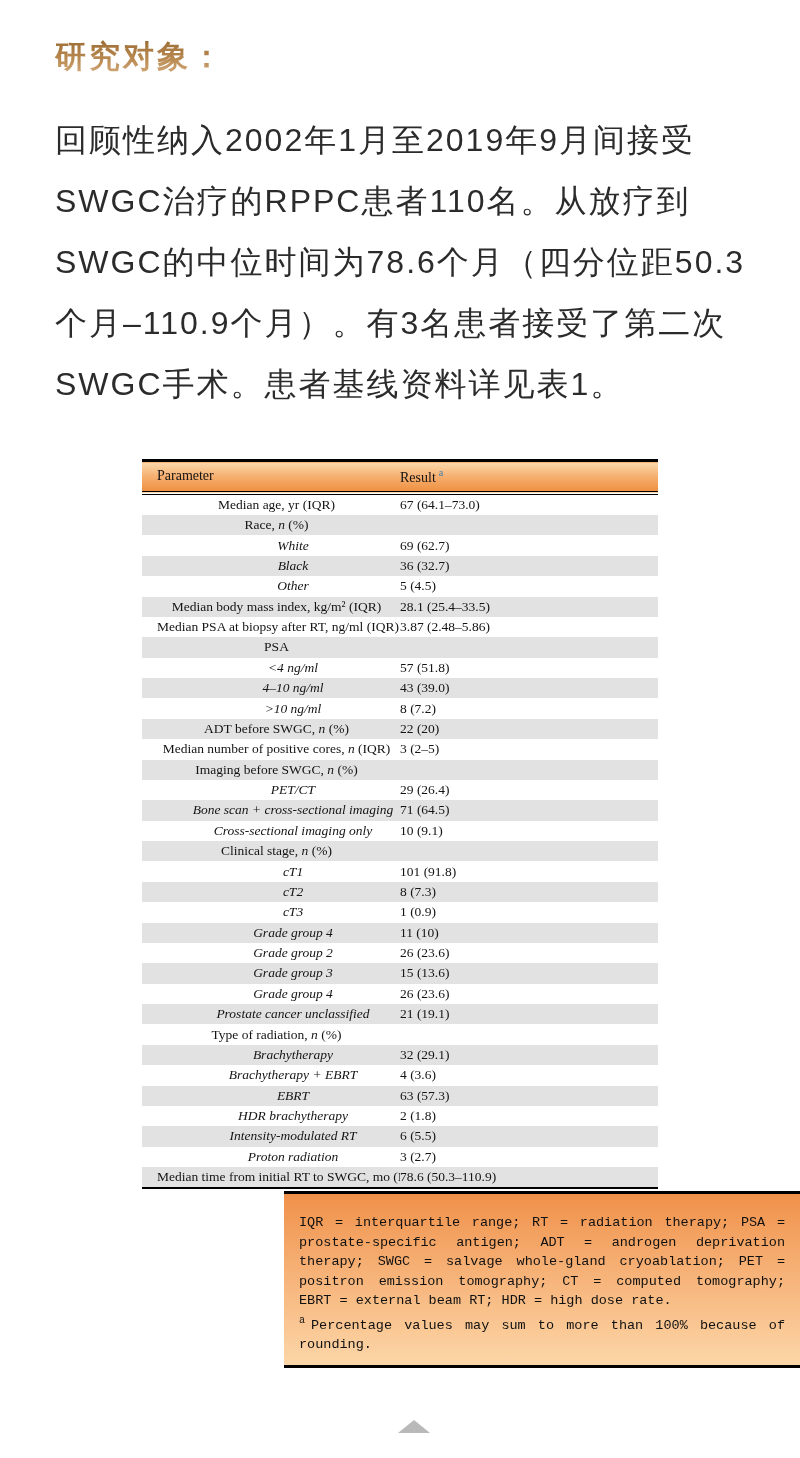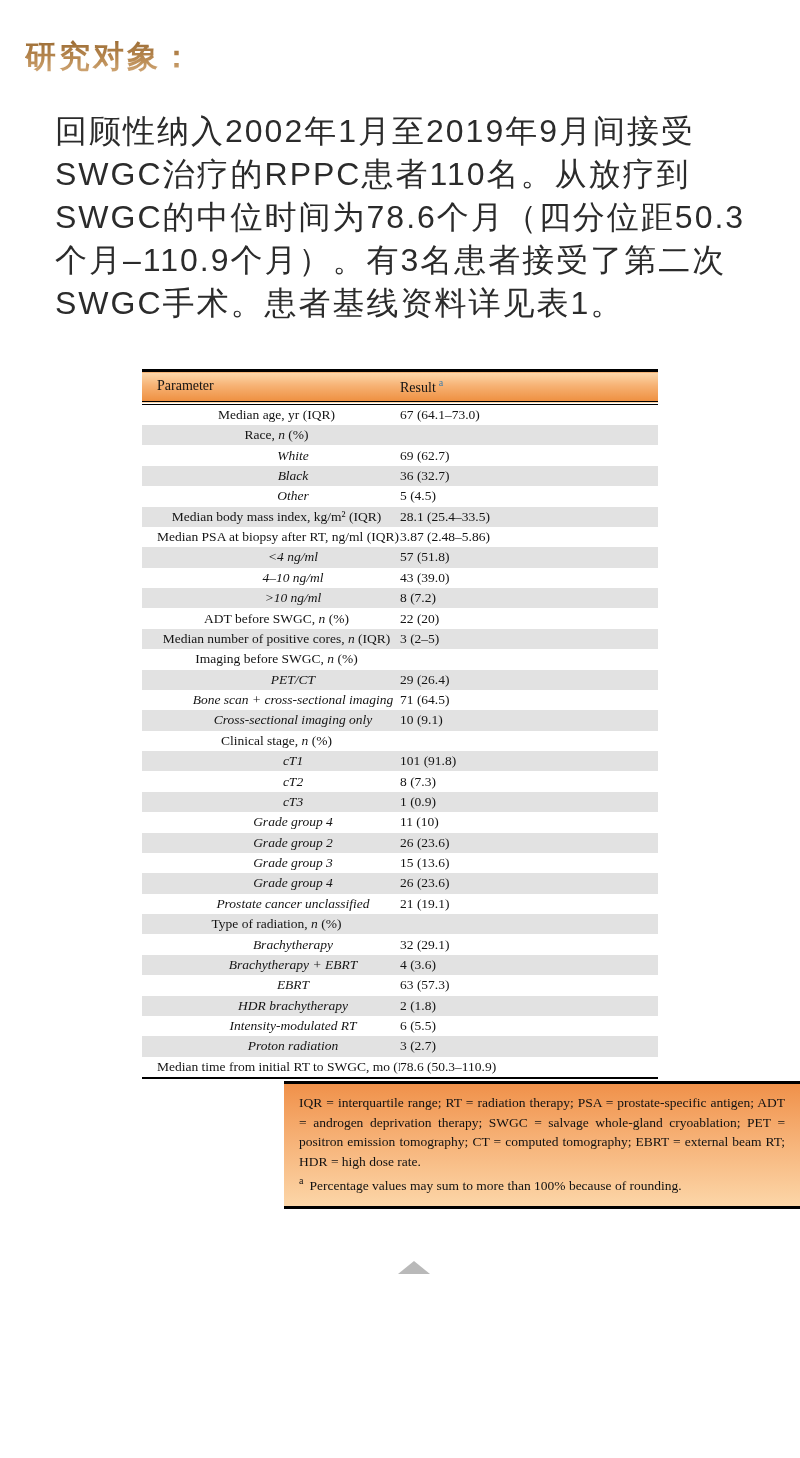--- a/index.html
+++ b/index.html
@@ -7,38 +7,38 @@
   body {
     width: 800px;
     height: 1458px;
     position: relative;
     font-family: "Liberation Sans", sans-serif;
     overflow: hidden;
   }
 
   
   .section-title {
-    margin: 36px 0 0 25px;
+    margin: 36px 0 0 55px;
     font-family: "DejaVu Serif", "Liberation Serif", serif;
     font-weight: bold;
     font-size: 31px;
     letter-spacing: 3px;
     background: linear-gradient(180deg, #96662f 0%, #b98a52 55%, #d8b183 100%);
     -webkit-background-clip: text;
     background-clip: text;
     color: transparent;
     display: inline-block;
   }
 
   
   .body-paragraph {
     margin: 32px 0 0 55px;
     width: 700px;
     font-size: 32px;
-    line-height: 43px;
+    line-height: 61px;
     letter-spacing: 2px;
     color: #2b2b2b;
     white-space: pre-line;
   }
 
   
   .table-wrap {
     margin: 44px 0 0 142px;
     width: 516px;
   }
@@ -79,22 +79,22 @@
     margin-left: 3px;
   }
 
   
   .table-footnote {
     margin: 2px 0 0 142px;
     width: 516px;
     border-top: 3px solid #000;
     border-bottom: 3px solid #000;
     background: linear-gradient(180deg, #f0914a 0%, #f6b176 45%, #fcd6a8 100%);
-    padding: 9px 15px 11px 15px;
-    font-family: Liberation Serif, serif;
+    padding: 19px 15px 11px 15px;
+    font-family: Liberation Mono, monospace;
     font-size: 13.5px;
     line-height: 19.5px;
     color: #111;
     text-align: justify;
   }
   .table-footnote .note-a-marker {
     font-size: 10px;
     vertical-align: super;
     margin-right: 6px;
   }
@@ -157,20 +157,24 @@
         </tr>
         <tr>
           <td class="param">Median body mass index, kg/m² (IQR)</td>
           <td class="result">28.1 (25.4–33.5)</td>
         </tr>
         <tr>
           <td class="param">Median PSA at biopsy after RT, ng/ml (IQR)</td>
           <td class="result">3.87 (2.48–5.86)</td>
         </tr>
         <tr>
+          <td class="param">PSA</td>
+          <td class="result"></td>
+        </tr>
+        <tr>
           <td class="param indent">&lt;4 ng/ml</td>
           <td class="result">57 (51.8)</td>
         </tr>
         <tr>
           <td class="param indent">4–10 ng/ml</td>
           <td class="result">43 (39.0)</td>
         </tr>
         <tr>
           <td class="param indent">&gt;10 ng/ml</td>
           <td class="result">8 (7.2)</td>

